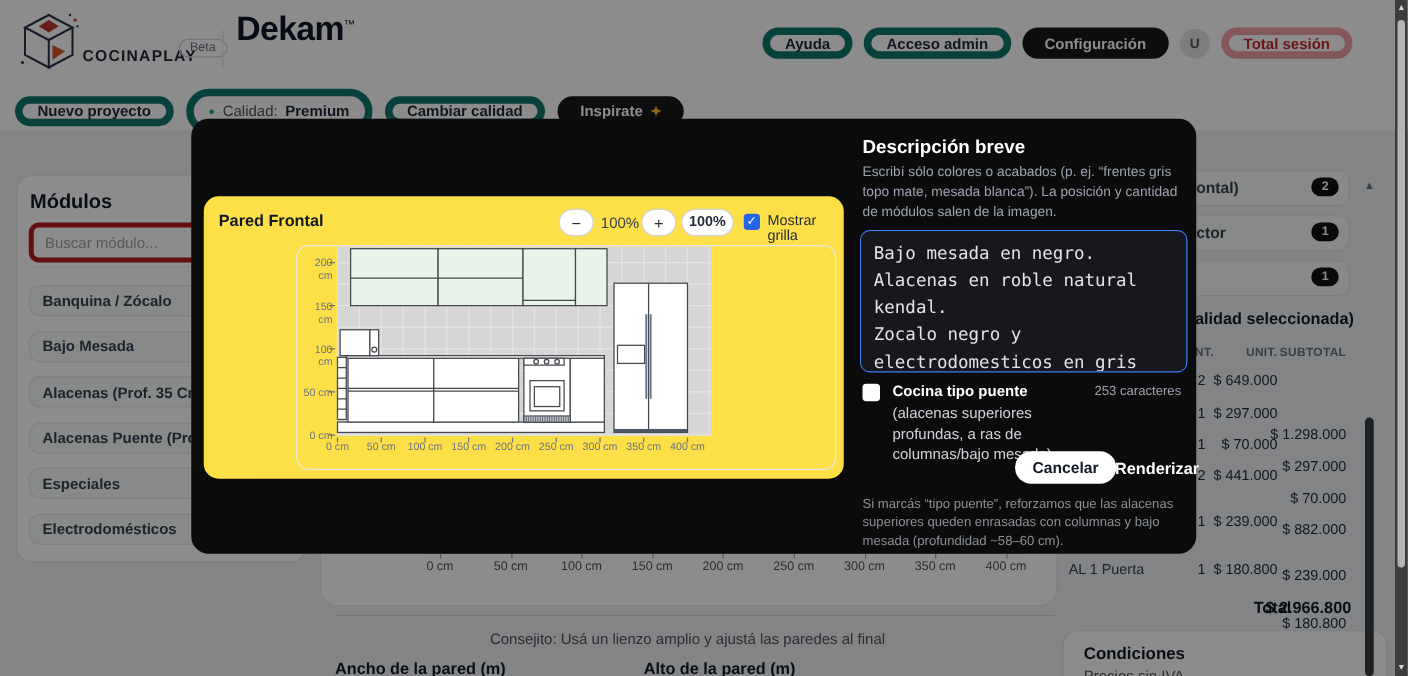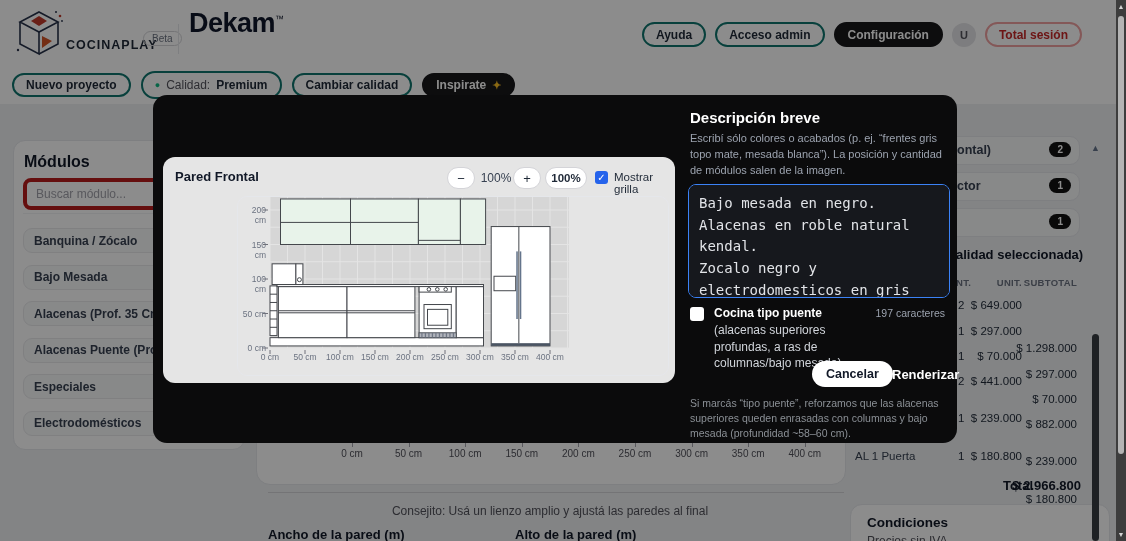--- a/index.html
+++ b/index.html
@@ -2,21 +2,21 @@
 <html><head>
 <meta charset="utf-8">
 <style>
   html,body{margin:0;padding:0;background:#222;}
   #app{position:relative;width:1126px;height:541px;overflow:hidden;background:#eef0f2;
        font-family:"Liberation Sans",sans-serif;-webkit-font-smoothing:antialiased;}
   .abs{position:absolute;}
   
   #topbar{position:absolute;left:0;top:0;width:1126px;height:104px;background:#ffffff;}
   .pill-btn{display:inline-flex;align-items:center;gap:6px;height:25px;padding:0 12px;
-    border-radius:999px;border:2px solid #0f766e;background:#fff;font-size:12px;font-weight:700;color:#1f2937;}
+    border-radius:999px;border:6px solid #0f766e;background:#fff;font-size:12px;font-weight:700;color:#1f2937;}
   .pill-btn.dark{background:#18181b;border-color:#18181b;color:#fff;}
   .pill-btn.danger{border-color:#f0a0a0;color:#c62828;}
   .pill-btn.quiet{font-weight:400;color:#52525b;background:#fbfbfc;}
   #nav-right{position:absolute;right:44px;top:22px;display:flex;gap:9px;align-items:center;}
   #toolbar{position:absolute;left:12px;top:71px;display:flex;gap:10px;align-items:center;}
   #brand-name{position:absolute;left:66px;top:38px;font-size:12.5px;font-weight:800;letter-spacing:1px;color:#1f2937;}
   #beta-pill{position:absolute;left:143px;top:31px;font-size:10px;color:#6b7280;border:1px solid #d4d4d8;border-radius:999px;padding:1px 8px;}
   #brand-divider{position:absolute;left:178px;top:24px;width:1px;height:30px;background:#e5e7eb;}
   #product-name{position:absolute;left:189px;top:8px;font-size:27px;font-weight:800;color:#0f172a;letter-spacing:-0.5px;}
   #product-name sup{font-size:9px;font-weight:400;}
@@ -63,21 +63,21 @@
   #total-row{position:absolute;left:845px;top:478px;width:236px;font-size:13px;font-weight:800;color:#111827;}
   #conditions-card{position:absolute;left:850px;top:504px;width:258px;height:60px;background:#fff;
     border:1px solid #e5e7eb;border-radius:12px;}
   #conditions-card h3{margin:10px 0 0 16px;font-size:13.5px;color:#111827;}
   #conditions-card p{margin:4px 0 0 16px;font-size:12px;color:#52525b;}
   #side-scroll-up{position:absolute;left:1091px;top:143px;font-size:9px;color:#64748b;}
   #side-scroll-thumb{position:absolute;left:1092px;top:334px;width:7px;height:207px;background:#373c42;border-radius:4px;}
   
   #dim-overlay{position:absolute;inset:0;background:rgba(0,0,0,0.45);z-index:40;}
   #modal{position:absolute;left:153px;top:95px;width:804px;height:348px;background:#0b0b0c;border-radius:14px;z-index:50;}
-  #canvas-card{position:absolute;left:10px;top:62px;width:512px;height:226px;background:#e5e5e5;border-radius:12px;}
+  #canvas-card{position:absolute;left:10px;top:62px;width:512px;height:226px;background:#fde047;border-radius:12px;}
   #canvas-title{position:absolute;left:12px;top:12px;font-size:13px;font-weight:800;color:#111827;}
   .zoom-btn{position:absolute;top:10px;height:22px;border:1px solid #d4d4d8;background:#fff;border-radius:999px;
     display:flex;align-items:center;justify-content:center;font-size:13px;color:#1f2937;}
   #zoom-level{position:absolute;left:316px;top:14px;width:34px;text-align:center;font-size:12px;color:#374151;}
   #zoom-reset{left:382px;width:42px;font-size:11.5px;font-weight:700;}
   #grid-checkbox{position:absolute;left:432px;top:14px;width:13px;height:13px;background:#2563eb;border-radius:3px;
     color:#fff;font-size:10px;line-height:13px;text-align:center;}
   #grid-label{position:absolute;left:451px;top:14px;font-size:11.5px;color:#1f2937;}
   #draw-box{position:absolute;left:74px;top:39px;width:430px;height:178px;border:1px solid #e5e7eb;border-radius:10px;overflow:hidden;}
   .xt{position:absolute;width:32px;text-align:center;font-size:8.5px;color:#6b7280;top:155px;}
@@ -367,21 +367,21 @@
             <circle cx="199.29999999999998" cy="92.35" r="1.8" fill="none" stroke="#44474c" stroke-width="1"></circle>
             <circle cx="207.7" cy="92.35" r="1.8" fill="none" stroke="#44474c" stroke-width="1"></circle>
             <circle cx="61.4" cy="82.69000000000001" r="2" fill="none" stroke="#44474c" stroke-width="1"></circle>
           </svg><span class="xt" style="left: 16px;">0 cm</span><span class="xt" style="left: 51px;">50 cm</span><span class="xt" style="left: 86px;">100 cm</span><span class="xt" style="left: 121px;">150 cm</span><span class="xt" style="left: 156px;">200 cm</span><span class="xt" style="left: 191px;">250 cm</span><span class="xt" style="left: 226px;">300 cm</span><span class="xt" style="left: 261px;">350 cm</span><span class="xt" style="left: 296px;">400 cm</span><span class="yt" style="top: 8px;">200 cm</span><span class="yt" style="top: 42.5px;">150 cm</span><span class="yt" style="top: 77px;">100 cm</span><span class="yt" style="top: 111.5px;">50 cm</span><span class="yt" style="top: 146px;">0 cm</span></div>
     </div>
     <div id="modal-title">Descripción breve</div>
     <div id="modal-helper">Escribí sólo colores o acabados (p. ej. “frentes gris topo mate, mesada blanca”). La posición y cantidad de módulos salen de la imagen.</div>
     <textarea id="desc-textarea" style="">Bajo mesada en negro.
 Alacenas en roble natural kendal.
 Zocalo negro y electrodomesticos en gris acero.</textarea>
-    <span id="char-count">197 caracteres</span>
+    <span id="char-count">253 caracteres</span>
     <span id="bridge-checkbox"></span>
     <div id="bridge-label"><b>Cocina tipo puente</b><span> (alacenas superiores profundas, a ras de columnas/bajo mesada)</span></div>
     <button id="cancel-btn">Cancelar</button>
     <button id="render-btn">Renderizar</button>
     <div id="modal-footnote">Si marcás “tipo puente”, reforzamos que las alacenas superiores queden enrasadas con columnas y bajo mesada (profundidad ~58–60 cm).</div>
   </div>
 
   <div id="page-scrollbar">
     <span class="scroll-arrow" style="top:3px">▲</span>
     <div id="page-scroll-thumb"></div>

